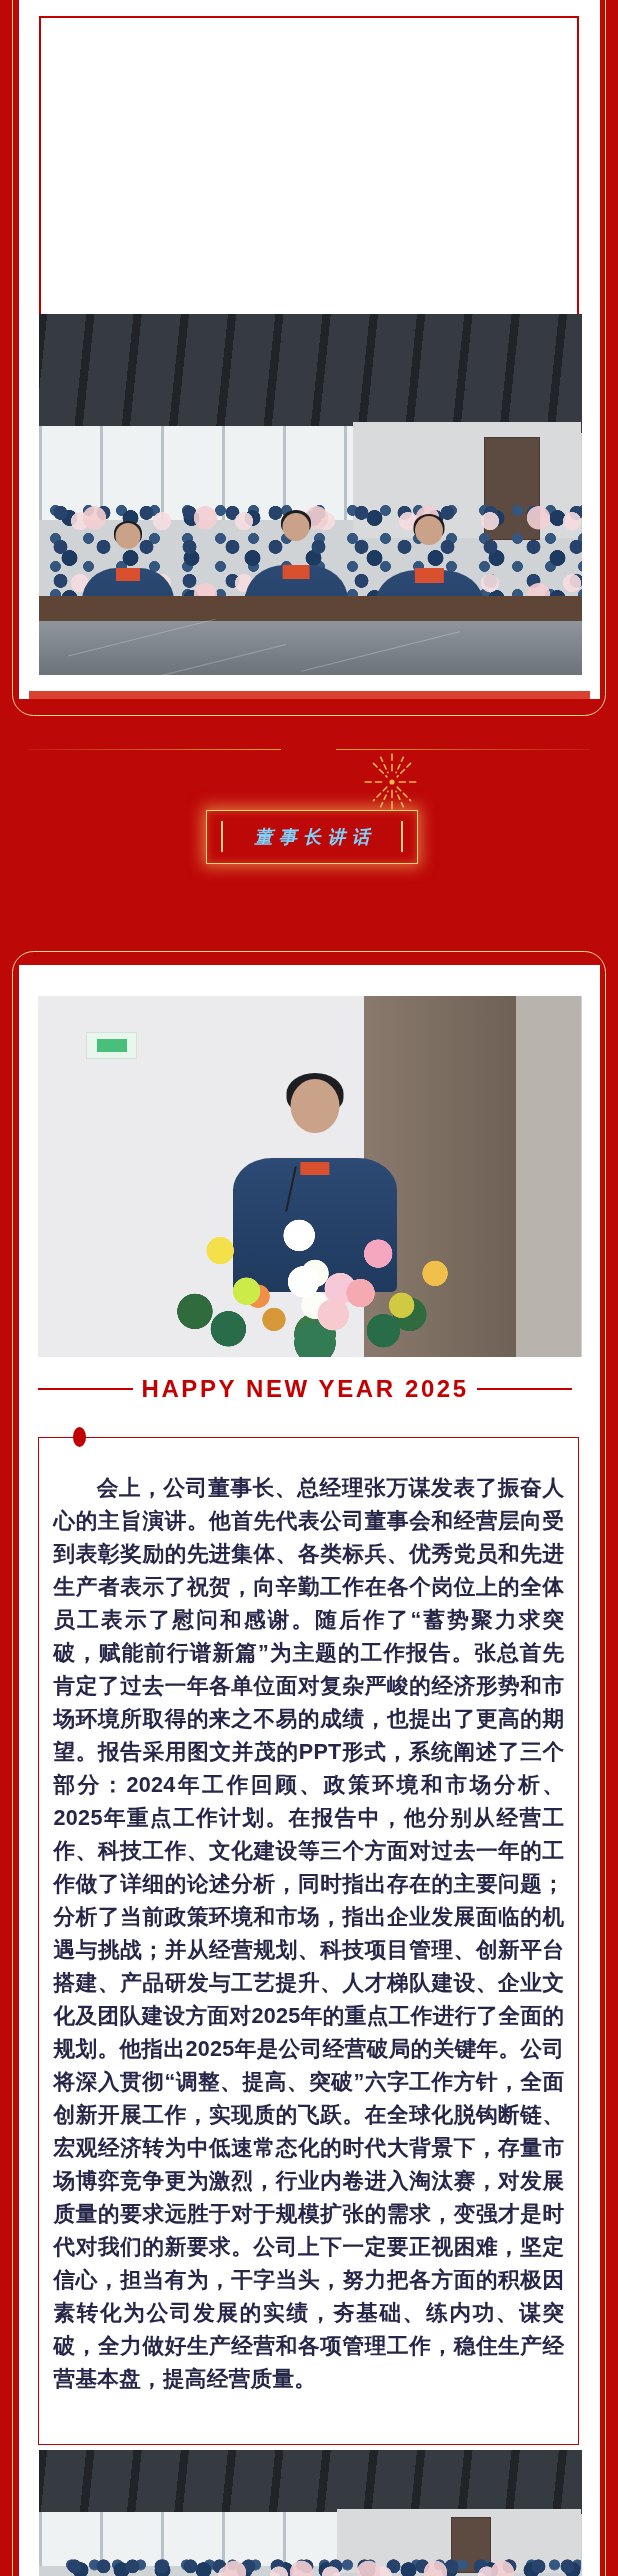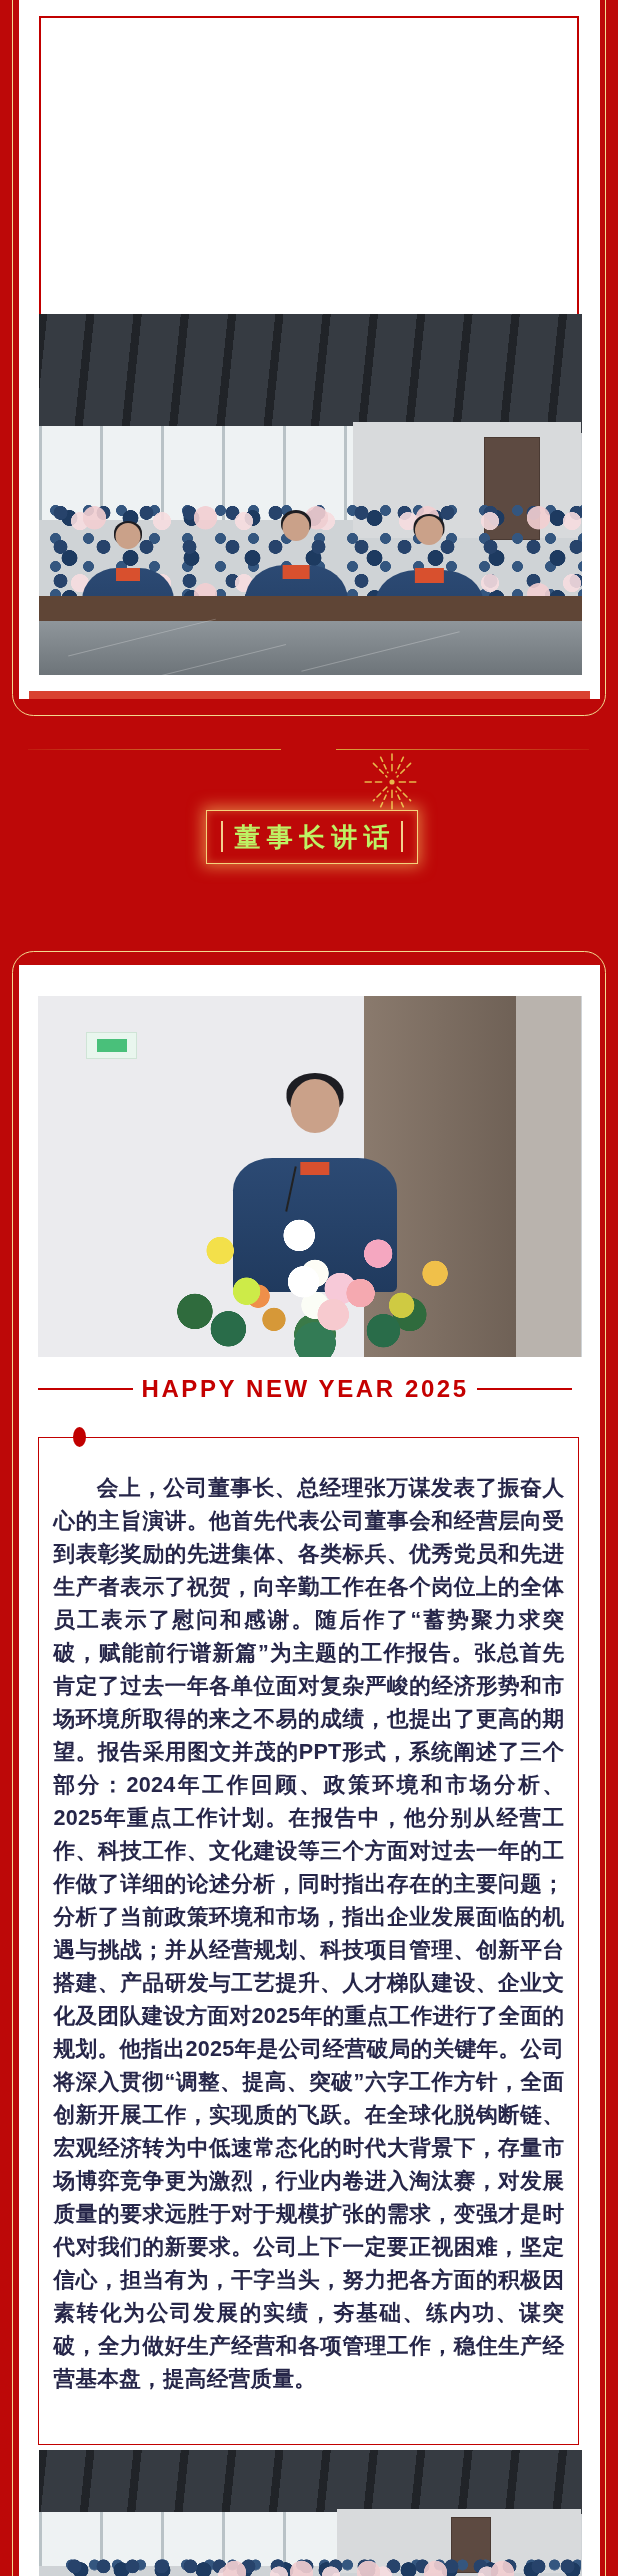--- a/index.html
+++ b/index.html
@@ -35,21 +35,21 @@
   .div-line{position:absolute;top:749px;height:1px;}
   .div-line.l{left:28px;width:253px;background:linear-gradient(to left,#d9a43b,rgba(217,164,59,0.12));}
   .div-line.r{left:336px;width:253px;background:linear-gradient(to right,#d9a43b,rgba(217,164,59,0.12));}
   .burst{position:absolute;left:361px;top:750px;width:62px;height:64px;}
   .badge{position:absolute;left:206px;top:810px;width:210px;height:52px;border:1.5px solid #f5d27c;
          display:flex;align-items:center;justify-content:center;
          box-shadow:0 0 14.4px 3.1px rgba(255,214,110,0.55), inset 0 0 8.2px rgba(255,214,110,0.3);}
   .badge:before,.badge:after{content:"";position:absolute;top:10.3px;width:1.5px;height:31px;background:#f3d08e;}
   .badge:before{left:14.4px;}
   .badge:after{right:14.4px;}
-  .badge .txt{color:#bef264;font-size:26px;font-weight:bold;letter-spacing:6.2px;text-indent:6.2px;}
+  .badge .txt{color:#7dd3fc;font-size:18px;font-weight:bold;letter-spacing:6.2px;text-indent:6.2px;font-style:italic;}
 
   
   .ph{position:absolute;overflow:hidden;background:#cfd3d6;}
   .ph .ceiling{position:absolute;left:0;top:0;width:100%;background:#363b42;}
   .ph .beams{position:absolute;left:0;top:0;width:100%;height:100%;
      background:repeating-linear-gradient(96deg,rgba(0,0,0,0.4) 0 8.2px,transparent 8.2px 47px);}
   .ph .win{position:absolute;background:repeating-linear-gradient(90deg,#b9c2c6 0 2.6px,#eef2f3 2.6px 61px);}
   .ph .wall{position:absolute;background:#d8dadc;}
   .ph .door{position:absolute;background:#5d4a41;border:1.5px solid #4a3a33;}
   .ph .crowd{position:absolute;

